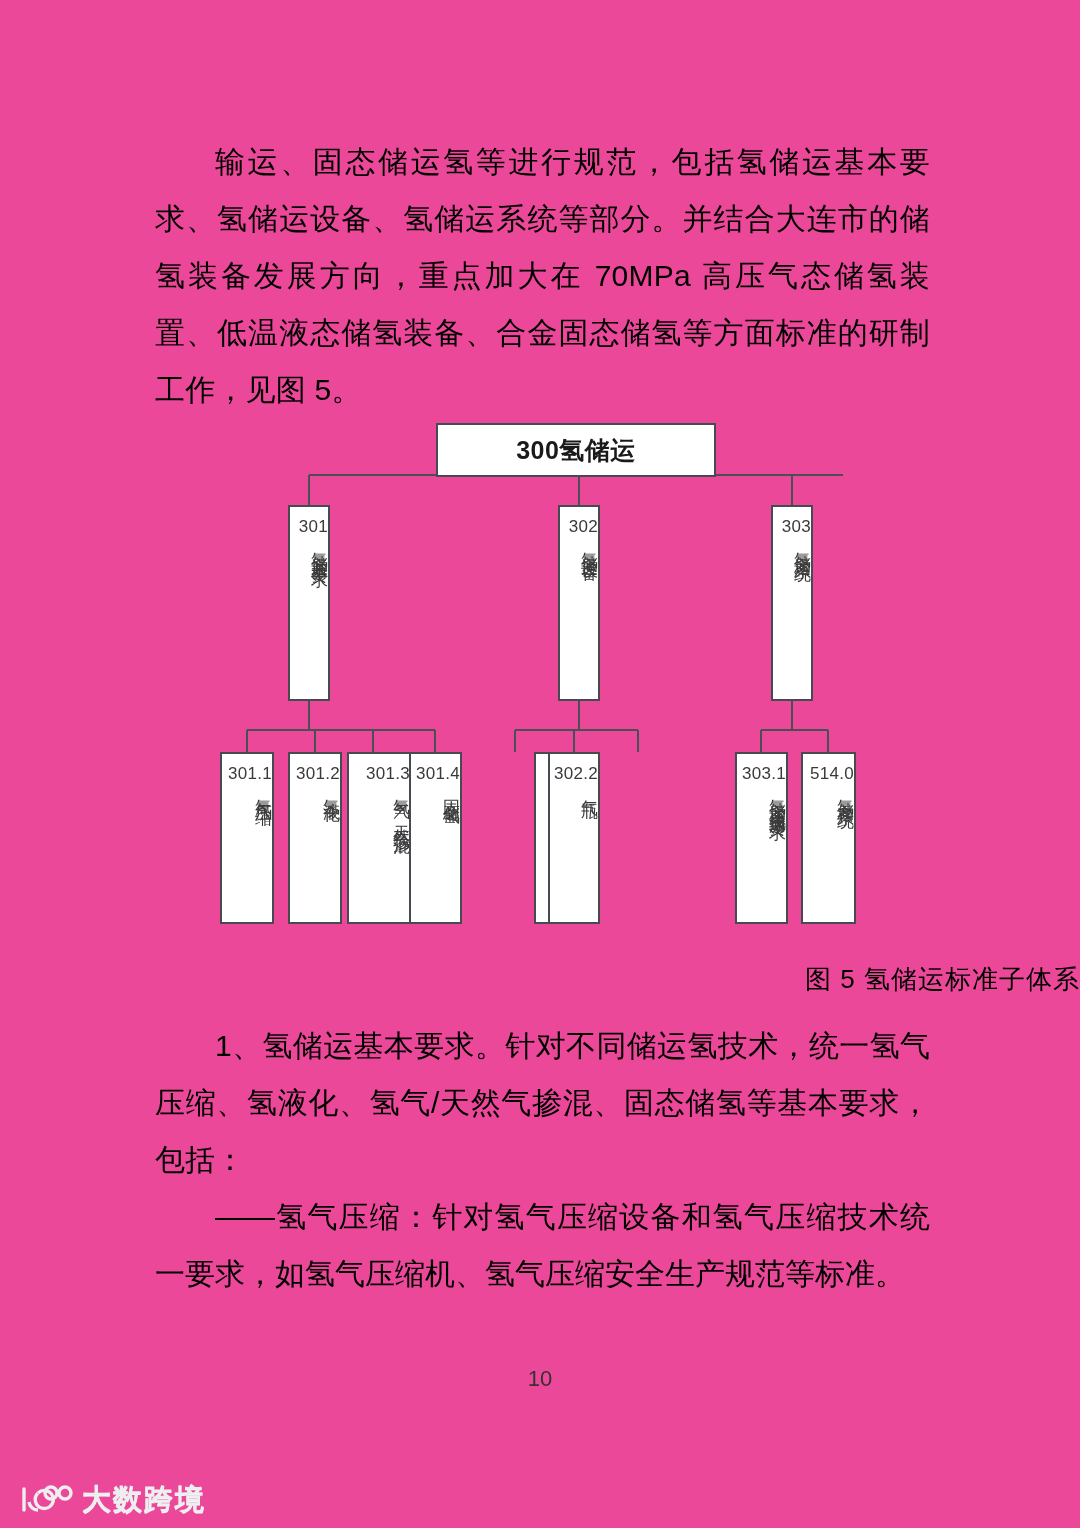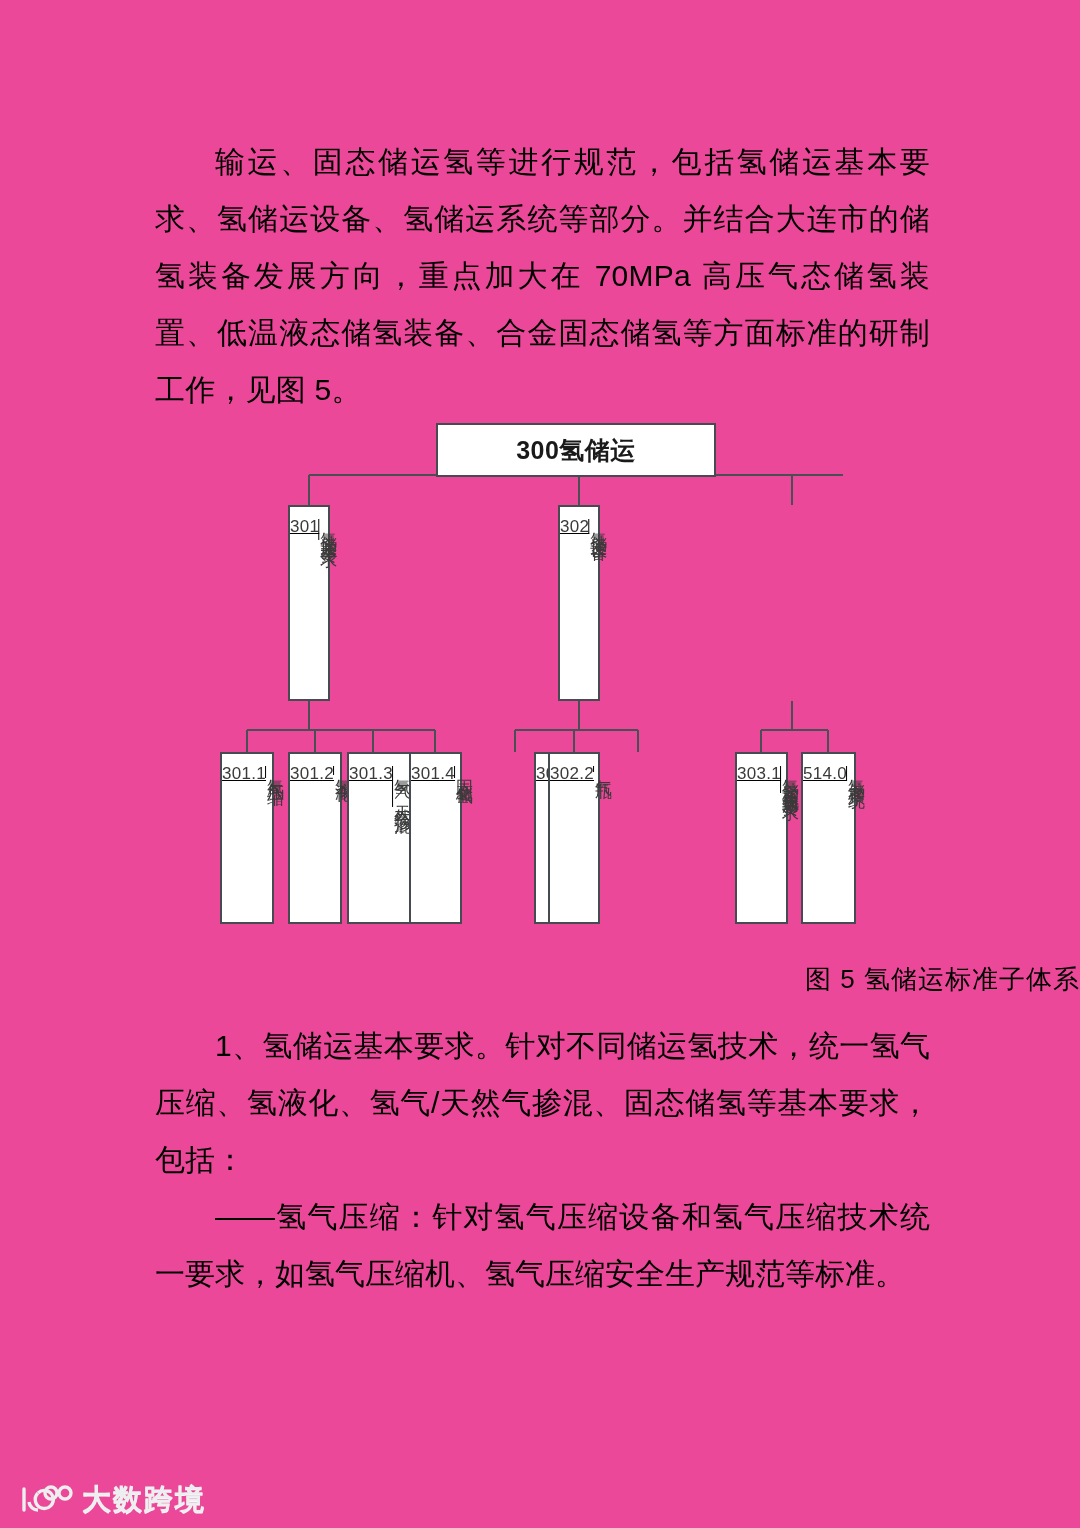--- a/index.html
+++ b/index.html
@@ -91,24 +91,23 @@
   }
   .root-label {
     font-size: 25px;
     font-weight: bold;
     color: #1a1a1a;
     letter-spacing: 0.5px;
   }
 
   .vnode {
     display: flex;
-    flex-direction: row;
-    align-items: flex-start;
+    flex-direction: column;
+    align-items: flex-end;
     padding-top: 10px;
-    text-decoration: underline;
   }
   .vnode .num {
     font-size: 17px;
     color: #3a3a3a;
     line-height: 20px;
     letter-spacing: 0.3px;
   }
   .vnode .vtext {
     writing-mode: vertical-rl;
     text-orientation: upright;
@@ -214,20 +213,24 @@
   </div>
 
   <div class="nodebox vnode lvl2 n301">
     <span class="num">301</span>
     <span class="vtext">氢储运基本要求</span>
   </div>
   <div class="nodebox vnode lvl2 n302">
     <span class="num">302</span>
     <span class="vtext">氢储运设备</span>
   </div>
+  <div class="nodebox vnode lvl2 n303">
+    <span class="num">303</span>
+    <span class="vtext">氢储运系统</span>
+  </div>
 
   <div class="nodebox vnode lvl3 n3011">
     <span class="num">301.1</span>
     <span class="vtext">氢气压缩</span>
   </div>
   <div class="nodebox vnode lvl3 n3012">
     <span class="num">301.2</span>
     <span class="vtext">氢液化</span>
   </div>
   <div class="nodebox vnode lvl3 n3013">
@@ -257,20 +260,21 @@
     <span class="vtext">氢储存系统</span>
   </div>
 
   <div class="fig-caption">图 5  氢储运标准子体系</div>
 
   <div class="para-block p2 para-indent">1、氢储运基本要求。针对不同储运氢技术，统一氢气压缩、氢液化、氢气/天然气掺混、固态储氢等基本要求，包括：</div>
 
   <div class="para-block p3 para-indent">——氢气压缩：针对氢气压缩设备和氢气压缩技术统一要求，如氢气压缩机、氢气压缩安全生产规范等标准。</div>
 
 
+  <div class="page-number">10</div>
 
   <div class="watermark">
     <svg class="wm-logo" width="60" height="34" viewBox="0 0 60 34">
       <g fill="none" stroke="#eceef0" stroke-width="3.4">
         <path d="M10 6 L10 27" stroke-linecap="round"></path>
         <path d="M24 10 a9 9 0 1 1 -0.2 0.2 M15 19 a9 9 0 0 0 9 8"></path>
         <circle cx="37" cy="10" r="6"></circle>
         <circle cx="51" cy="10" r="6"></circle>
       </g>
     </svg>

